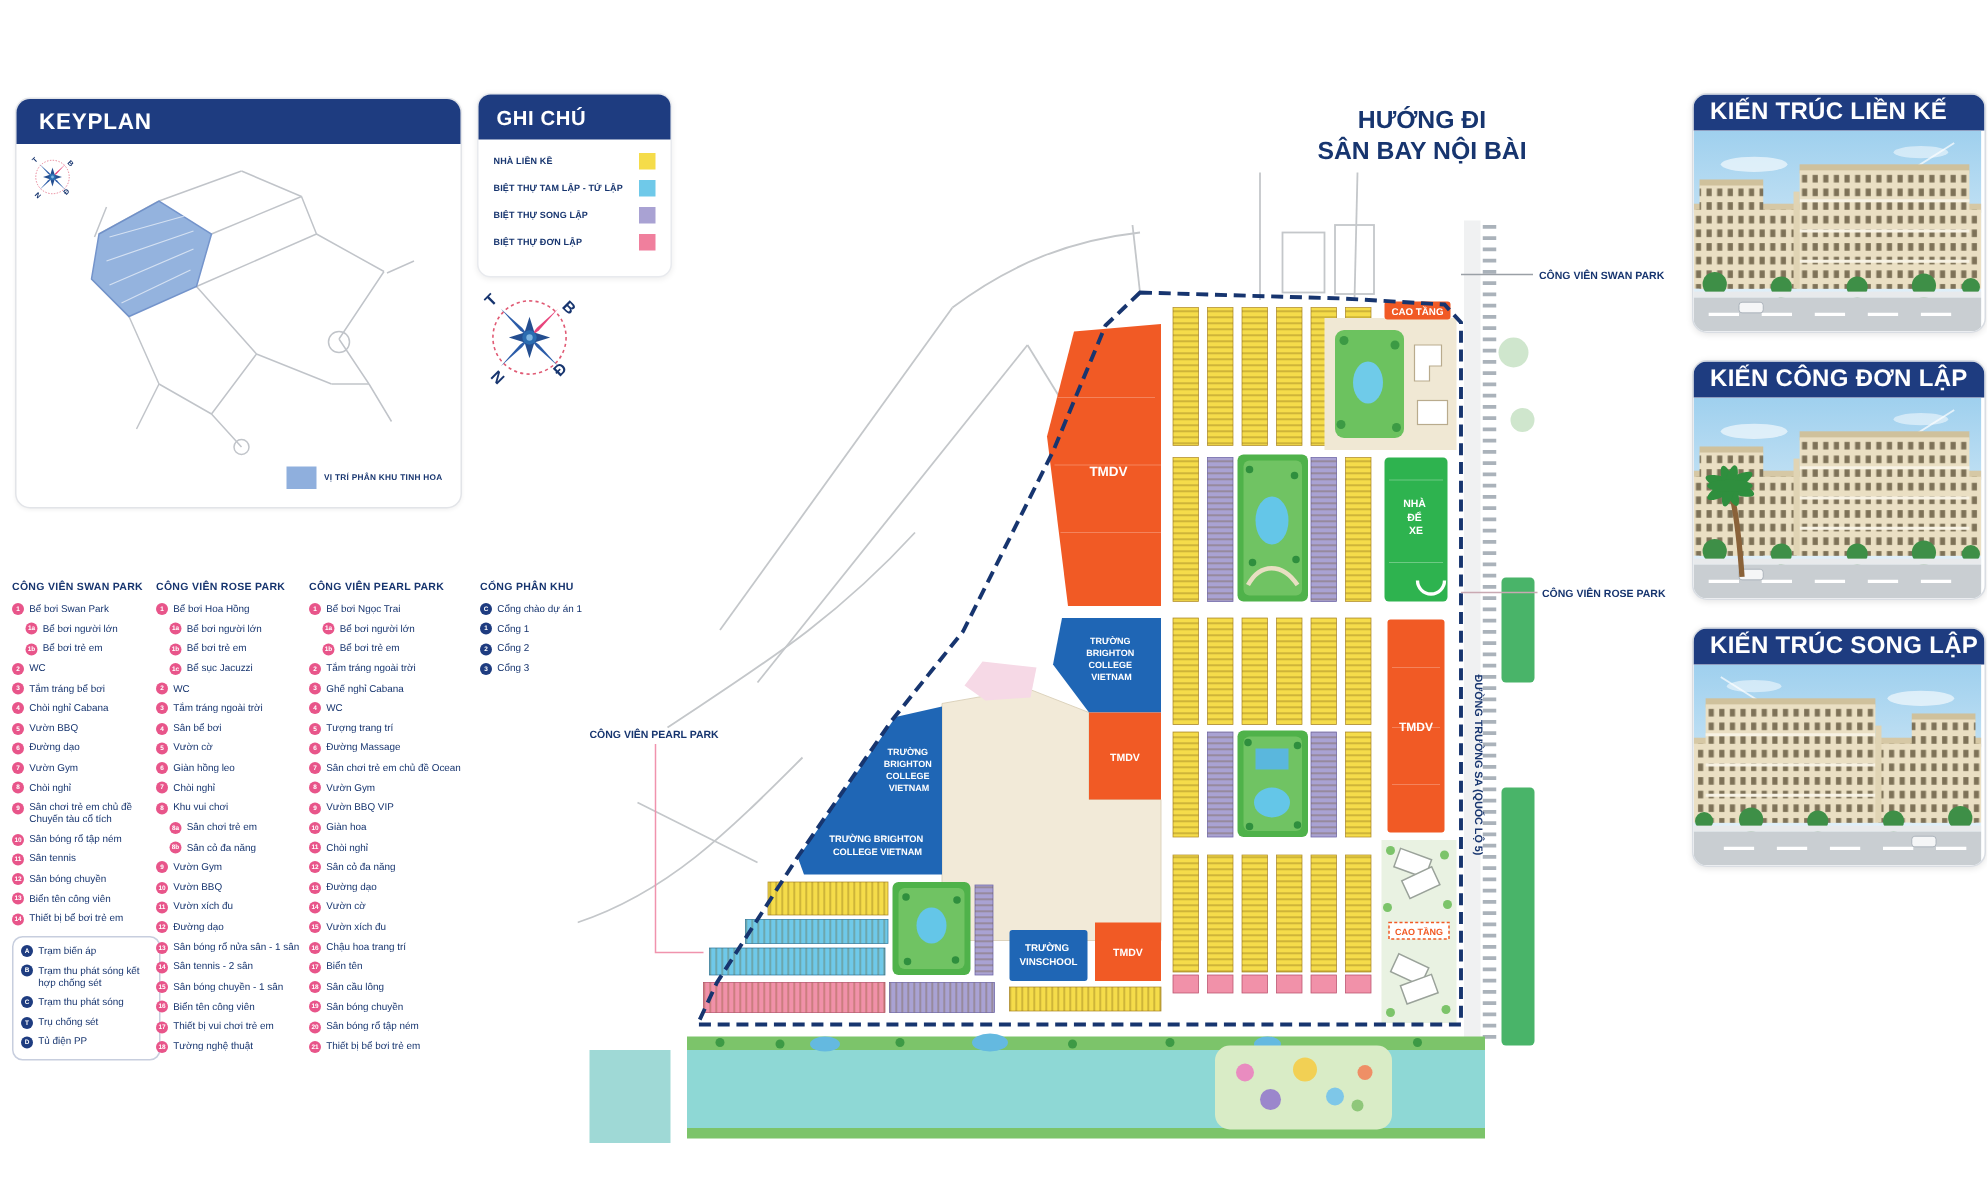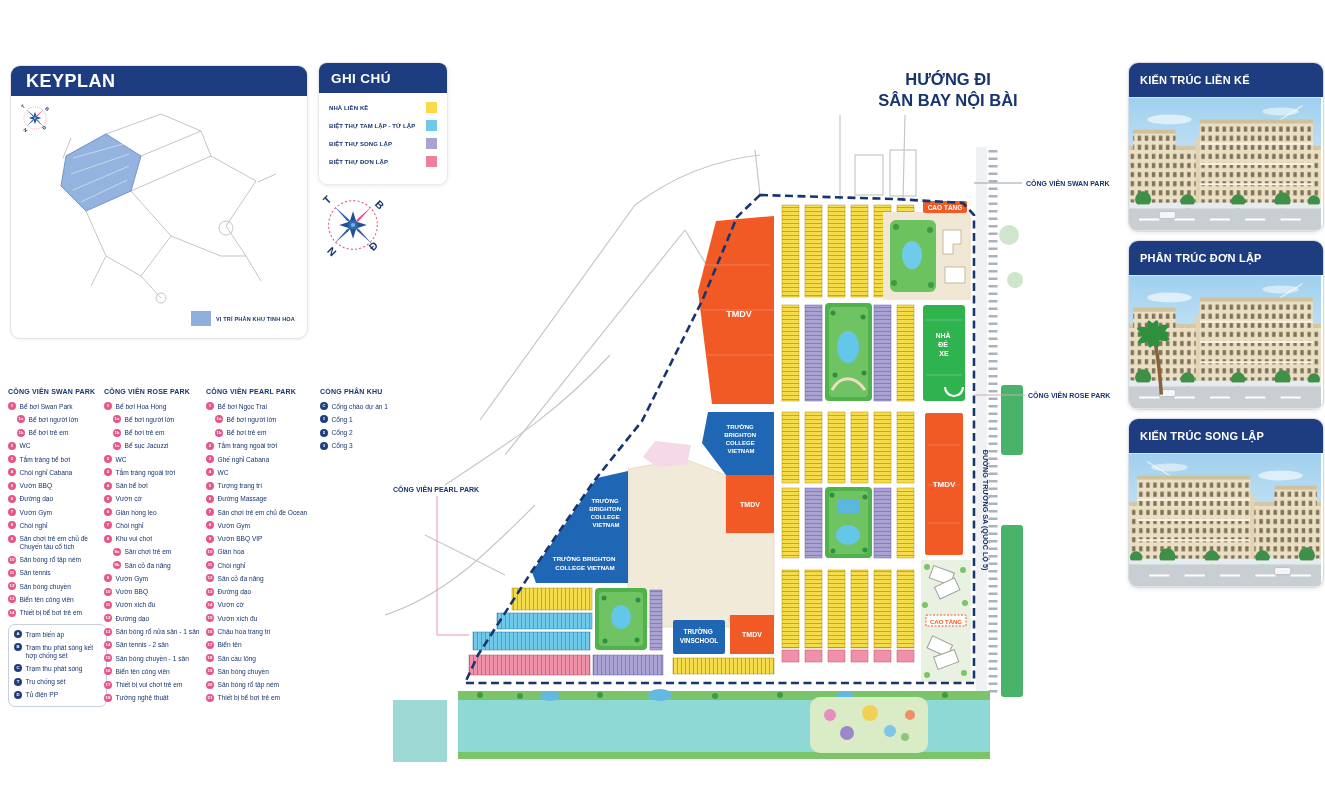--- a/index.html
+++ b/index.html
@@ -3,21 +3,21 @@
 <meta charset="utf-8">
 <style>
   html,body{margin:0;padding:0;background:#fff;}
   body{font-family:"Liberation Sans",sans-serif;}
   #page{position:relative;width:1325px;height:800px;background:#fff;overflow:hidden;}
   svg{font-family:"Liberation Sans",sans-serif;}
 
   
   .panel-hdr{background:#1e3c80;color:#fff;font-weight:bold;display:flex;align-items:center;}
   .keyplan{position:absolute;left:10px;top:65px;width:296px;height:272px;border:1px solid #e2e4e8;border-radius:10px;background:#fff;box-shadow:0 1px 3px rgba(0,0,0,.06);}
-  .keyplan .panel-hdr{height:30px;border-radius:9px 9px 0 0;font-size:18px;padding-left:15px;letter-spacing:.5px;}
+  .keyplan .panel-hdr{height:30px;border-radius:9px 9px 0 0;font-size:15px;padding-left:15px;letter-spacing:.5px;}
   .keyplan-body{position:relative;width:100%;height:240px;}
   .kp-legend{position:absolute;right:12px;bottom:10px;display:flex;align-items:center;gap:5px;}
   .kp-swatch{width:20px;height:15px;background:#8fafdd;display:inline-block;}
   .kp-legend-label{font-size:5.5px;font-weight:bold;color:#17356f;letter-spacing:.2px;}
 
   .ghichu{position:absolute;left:318px;top:62px;width:128px;background:#fff;border-radius:9px;border:1px solid #e8eaee;box-shadow:0 1px 4px rgba(0,0,0,.08);}
   .ghichu .panel-hdr{height:30px;border-radius:8px 8px 0 0;font-size:13.5px;padding-left:12px;letter-spacing:.4px;}
   .gc-body{padding:9px 10px 10px 10px;}
   .gc-row{display:flex;align-items:center;justify-content:space-between;margin-bottom:7px;}
   .gc-label{font-size:6px;font-weight:bold;color:#17356f;letter-spacing:.1px;}
@@ -32,21 +32,21 @@
   .lg-row.sub{margin-left:9px;}
   .badge{flex:none;width:8px;height:8px;border-radius:50%;color:#fff;font-size:4.3px;font-weight:bold;line-height:8px;text-align:center;margin-right:3.5px;}
   .lg-label{font-size:6.6px;color:#17356f;line-height:1.18;padding-top:.5px;}
   .util-box{margin-top:7px;border:1px solid #c7cede;border-radius:7px;padding:5px 4px 2px 5px;width:88px;}
 
   
   .mapsvg{position:absolute;left:385px;top:55px;}
 
   
   .arch-card{position:absolute;left:1128px;width:194px;background:#fff;border:1px solid #d9dde3;border-radius:10px;overflow:hidden;box-shadow:0 1px 4px rgba(0,0,0,.10);}
-  .arch-card .panel-hdr{height:34px;font-size:11px;padding-left:11px;letter-spacing:.2px;}
+  .arch-card .panel-hdr{height:24px;font-size:16px;padding-left:11px;letter-spacing:.2px;}
   .arch-card svg{display:block;}
 </style>
 </head>
 <body>
 
 <div id="page">
 
   <svg width="0" height="0" style="position:absolute" aria-hidden="true">
     <defs>
       <linearGradient id="sky" x1="0" y1="0" x2="0" y2="1">
@@ -748,21 +748,21 @@
   <div class="arch-card" style="top:62px">
     <div class="panel-hdr">
       <span>KIẾN TRÚC LIỀN KẾ</span>
     </div>
     <svg width="192" height="134" viewBox="0 0 190 132">
         <use href="#scene"></use>
       </svg>
   </div>
   <div class="arch-card" style="top:240px">
     <div class="panel-hdr">
-      <span>PHÂN TRÚC ĐƠN LẬP</span>
+      <span>KIẾN CÔNG ĐƠN LẬP</span>
     </div>
     <svg width="192" height="134" viewBox="0 0 190 132">
         <use href="#scene"></use>
         <use href="#palm" x="2" y="10" width="60" height="110"></use>
       </svg>
   </div>
   <div class="arch-card" style="top:418px">
     <div class="panel-hdr">
       <span>KIẾN TRÚC SONG LẬP</span>
     </div>

